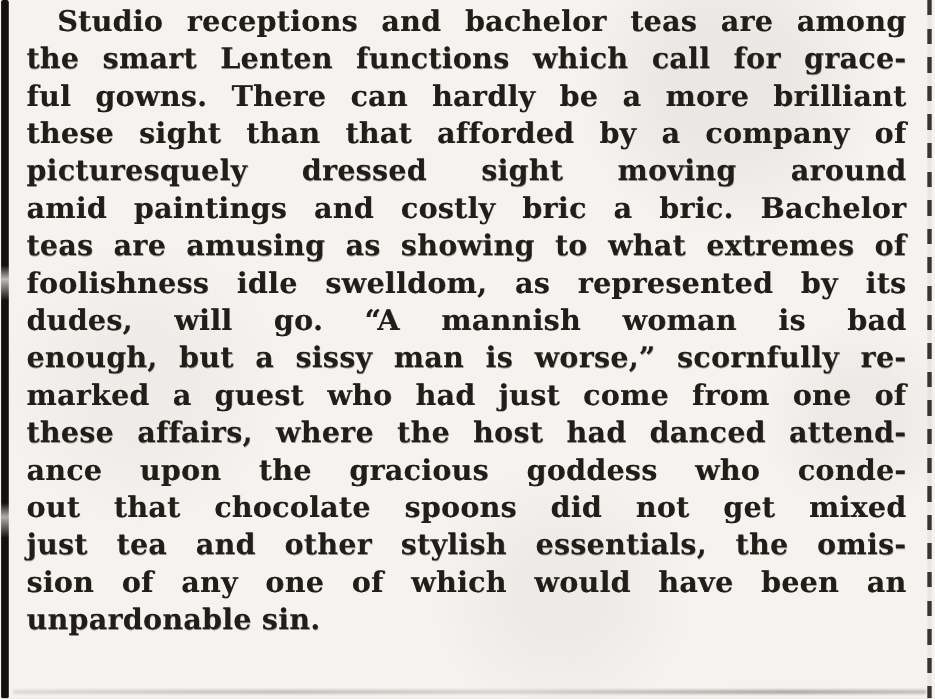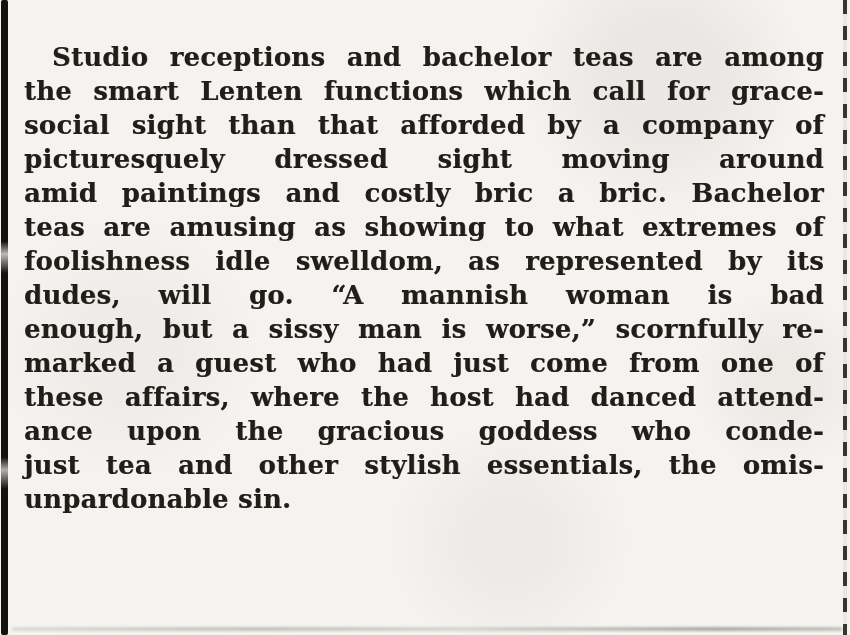--- a/index.html
+++ b/index.html
@@ -60,39 +60,42 @@
     font-size: 26px;
     font-weight: 700;
     color: #211e1a;
     letter-spacing: 0.2px;
     text-align: justify;
     text-align-last: justify;
     text-justify: inter-word;
     white-space: nowrap;
     text-shadow: 0.4px 0.4px 0.5px rgba(30,26,22,0.45);
   }
-  .line.first { text-indent: 28px; margin-top: 37px; }
+  .line.first { text-indent: 28px; }
   .line.last  { text-align: center; text-align-last: left; }
 </style>
 </head>
 <body>
 
 <div class="page">
   <div class="left-rule"></div>
   <div class="right-rule"></div>
   <div class="bottom-smudge"></div>
   <div class="text-col">
       <div class="line first">Studio receptions and bachelor teas are among</div>
       <div class="line">the smart Lenten functions which call for grace-</div>
-      <div class="line">social sight than that afforded by a company of</div>
+      <div class="line">ful gowns. There can hardly be a more brilliant</div>
+      <div class="line">these sight than that afforded by a company of</div>
       <div class="line">picturesquely dressed sight moving around</div>
       <div class="line">amid paintings and costly bric a bric. Bachelor</div>
       <div class="line">teas are amusing as showing to what extremes of</div>
       <div class="line">foolishness idle swelldom, as represented by its</div>
       <div class="line">dudes, will go. “A mannish woman is bad</div>
       <div class="line">enough, but a sissy man is worse,” scornfully re-</div>
       <div class="line">marked a guest who had just come from one of</div>
       <div class="line">these affairs, where the host had danced attend-</div>
       <div class="line">ance upon the gracious goddess who conde-</div>
+      <div class="line">out that chocolate spoons did not get mixed</div>
       <div class="line">just tea and other stylish essentials, the omis-</div>
+      <div class="line">sion of any one of which would have been an</div>
       <div class="line last">unpardonable sin.</div>
     </div>
 </div>
 
 </body></html>

